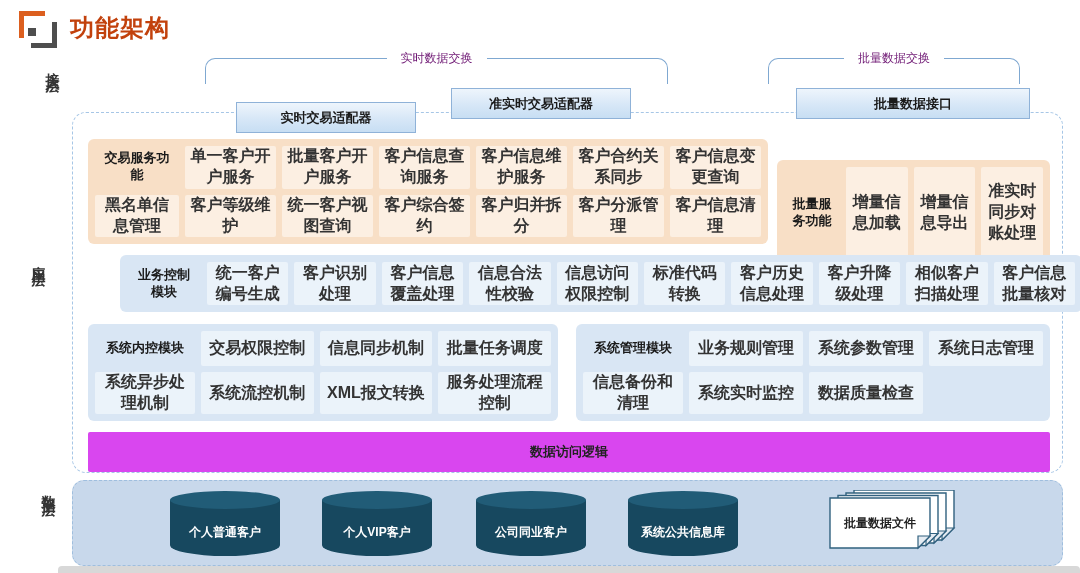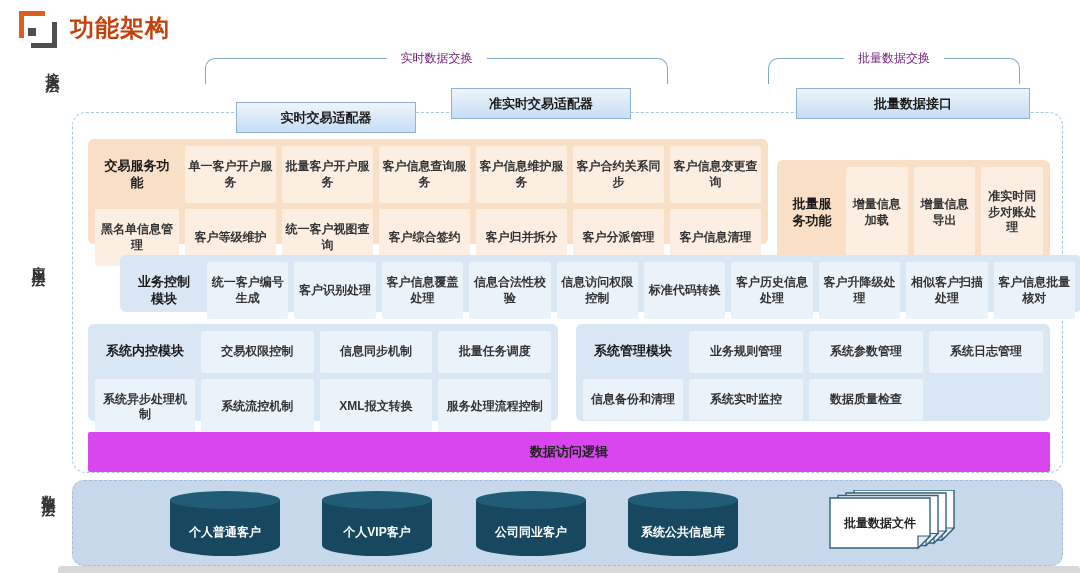--- a/index.html
+++ b/index.html
@@ -54,21 +54,21 @@
   .section.blue   { background:#D9E6F4; }
   #sec-txn    { left:88px;  top:139px; width:680px; height:105px; grid-template-columns:84px repeat(6,1fr); grid-template-rows:1fr 1fr; }
   #sec-batch  { left:777px; top:139px; width:273px; height:105px; grid-template-columns:56px repeat(3,1fr); grid-template-rows:1fr;margin-top:21px; }
   #sec-bizctl { left:88px;  top:255px; width:962px; height:57px;  grid-template-columns:74px repeat(10,1fr); grid-template-rows:1fr;margin-left:32px; }
   #sec-sysint { left:88px;  top:324px; width:470px; height:97px;  grid-template-columns:100px repeat(3,1fr); grid-template-rows:1fr 1fr; }
   #sec-sysmgr { left:576px; top:324px; width:474px; height:97px;  grid-template-columns:100px repeat(3,1fr); grid-template-rows:1fr 1fr; }
 
   .sec-label { display:flex; align-items:center; justify-content:center; text-align:center;
     font-size:13px; font-weight:700; color:#1a1a1a; line-height:1.3; padding:0 5px; }
   .item { display:flex; align-items:center; justify-content:center; text-align:center;
-    font-size:12px; font-weight:600; color:#333; line-height:1.3; padding:13px 3px; border-radius:2px; }
+    font-size:16px; font-weight:600; color:#333; line-height:1.3; padding:0 3px; border-radius:2px; }
   .item.o { background:#FCEFE2; }
   .item.b { background:#EBF3FA; }
 
   
   #data-access { position:absolute; left:88px; top:432px; width:962px; height:40px; z-index:2;
     background:#d946ef; display:flex; align-items:center; justify-content:center;
     font-size:13px; font-weight:700; color:#222; border-radius:2px; }
 
   
   #data-panel { position:absolute; left:72px; top:480px; width:991px; height:86px;

